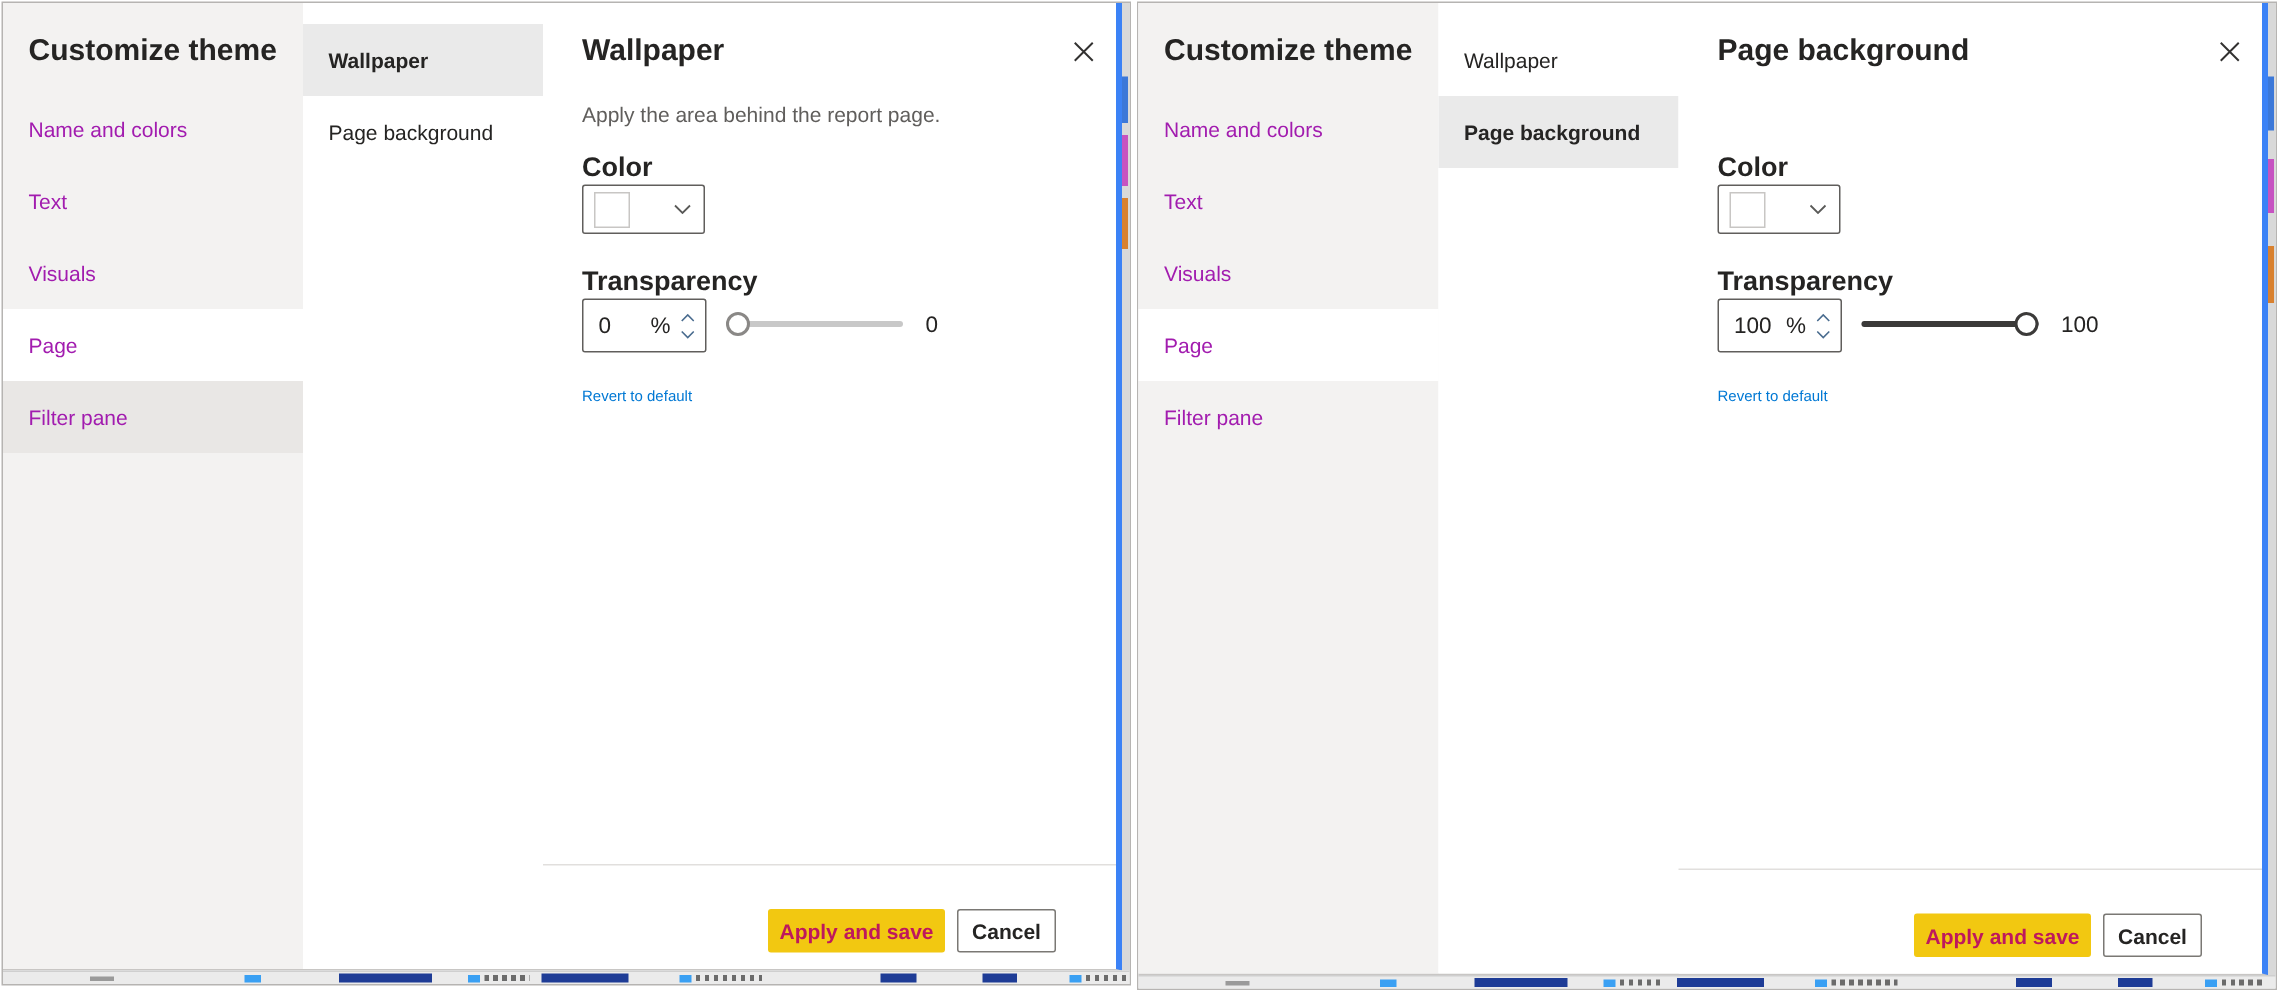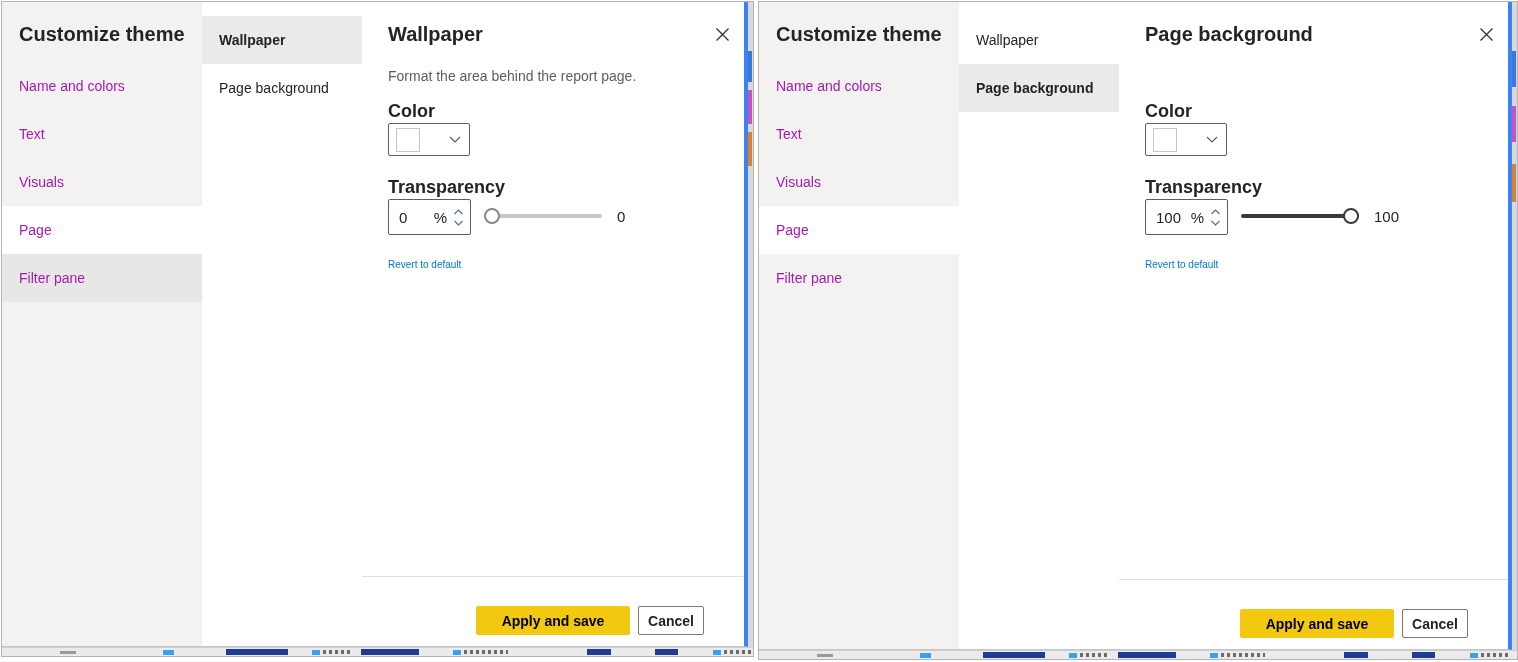--- a/index.html
+++ b/index.html
@@ -61,21 +61,21 @@
   .slider.at-start .thumb{left:0;}
   .slider.at-end .fill{width:100%;}
   .slider.at-end .thumb{left:calc(100% - 16px);border-color:#3b3a39;}
   .slider-value{margin-left:15px;font-size:15px;color:#252423;}
 
   .revert{position:absolute;left:26px;top:257px;font-size:10px;color:#0078d4;text-decoration:none;cursor:pointer;white-space:nowrap;}
 
   .footer{position:absolute;left:0;right:0;bottom:0;height:69px;border-top:1px solid #e1dfdd;background:#fff;}
   .btn{position:absolute;top:29px;height:29px;font-size:14px;font-weight:700;border-radius:2px;cursor:pointer;
     display:flex;align-items:center;justify-content:center;box-sizing:border-box;font-family:inherit;white-space:nowrap;}
-  .btn-apply{right:114px;width:154px;background:#f2c811;border:1px solid #f2c811;color:#000000;}
+  .btn-apply{right:114px;width:118px;background:#f2c811;border:1px solid #f2c811;color:#be185d;}
   .btn-cancel{right:40px;width:66px;background:#ffffff;border:1px solid #7a7874;color:#252423;text-align:center;}
 
   
   .edge-strip{position:absolute;top:0;right:0;bottom:9px;width:5px;background:#d9d9d9;}
   .ebar{position:absolute;left:0;width:4px;}
   .eb1{top:49px;height:31px;}
   .eb2{top:88px;height:34px;}
   .eb3{top:130px;height:34px;}
 
   .bottom-strip{position:absolute;left:0;right:0;bottom:0;height:8px;background:#ebebeb;border-top:1px solid #cfcfcf;}
@@ -111,21 +111,21 @@
 
     <section class="main">
       <h2 class="heading">Wallpaper</h2>
       <button class="close-btn">
         <span style="display:flex">
           <svg width="15" height="15" viewBox="0 0 15 15">
               <path d="M1.5 1.5 L13.5 13.5 M13.5 1.5 L1.5 13.5" stroke="#323130" stroke-width="1.3" fill="none"></path>
             </svg>
         </span>
       </button>
-      <p class="desc">Format the area behind the report page.</p>
+      <p class="desc">Apply the area behind the report page.</p>
 
       <div class="field-label lbl-color">Color</div>
       <div class="dropdown">
         <span class="swatch"></span>
         <span class="dd-chevron">
           <svg width="12" height="7" viewBox="0 0 12 7">
               <path d="M1 1 L6 6 L11 1" fill="none" stroke="#5a5a58" stroke-width="1.2"></path>
             </svg>
         </span>
       </div>

